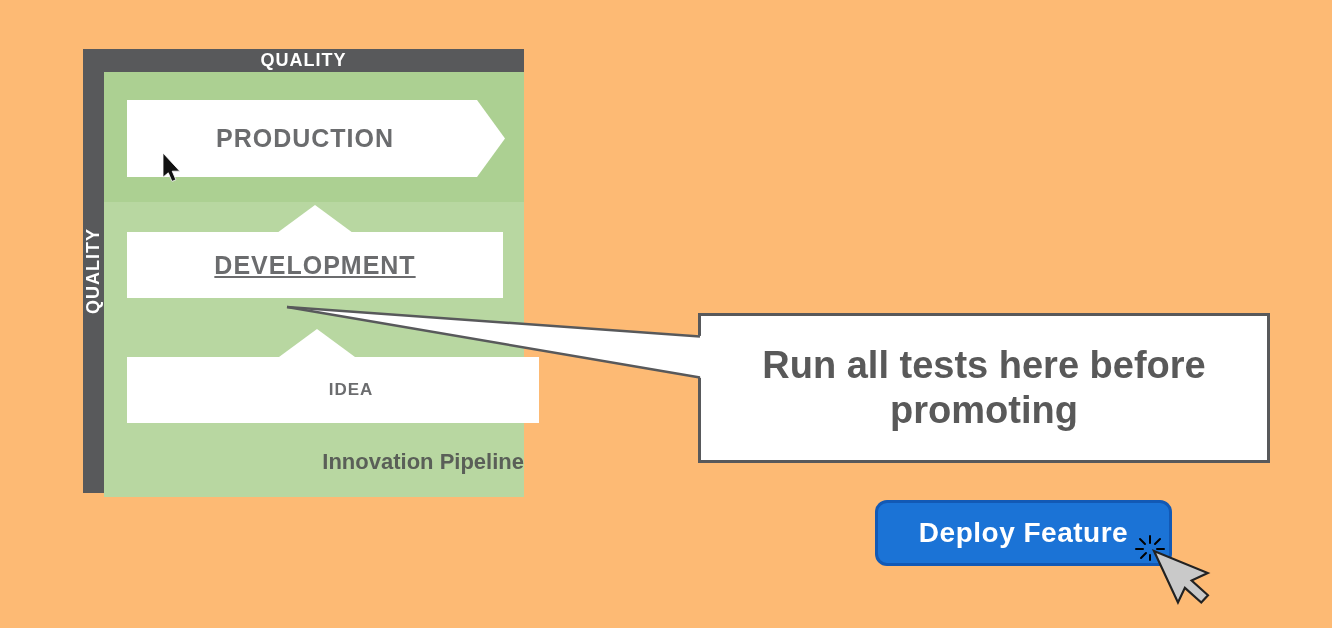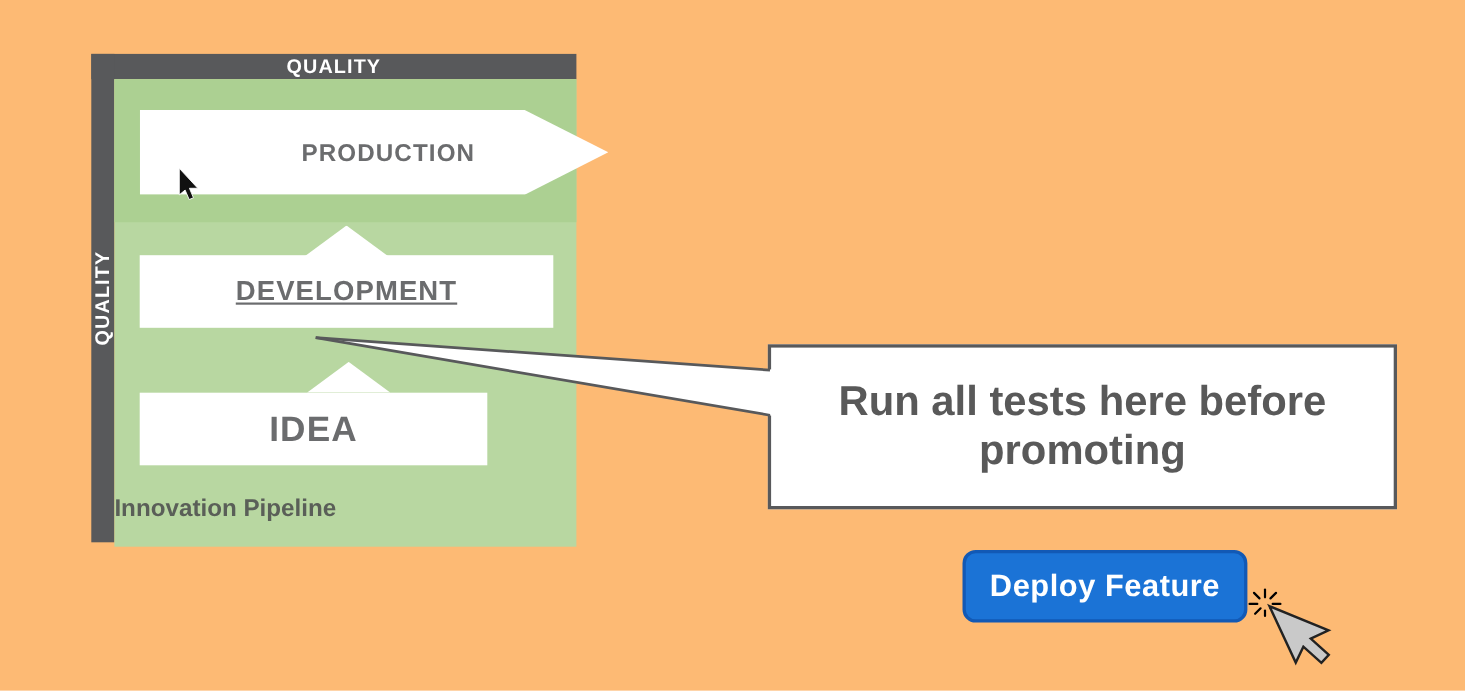--- a/index.html
+++ b/index.html
@@ -23,50 +23,49 @@
   }
   
   .green{position:absolute;left:104px;top:72px;width:420px;height:425px;background:#b8d7a1;}
   .band-dark{position:absolute;left:0;top:0;width:420px;height:130px;background:#acd092;}
   
   .stage-band{
     position:absolute;background:#ffffff;display:flex;align-items:center;justify-content:center;
     color:#6b6c6e;font-weight:bold;letter-spacing:1px;
   }
   .stage-prod{
-    left:127px;top:100px;width:378px;height:77px;font-size:22px;
+    left:127px;top:100px;width:378px;height:77px;font-size:25px;
     clip-path:polygon(0 0, 350px 0, 100% 50%, 350px 100%, 0 100%);
-    padding-left:48px;
   }
   .stage-prod span{margin-right:22px;}
   .stage-dev{left:127px;top:232px;width:376px;height:66px;font-size:25px;text-decoration:underline;}
-  .stage-idea{left:127px;top:357px;width:316px;height:66px;font-size:32px;}
+  .stage-idea{left:127px;top:357px;width:376px;height:66px;font-size:17px;padding-left:36px;}
   .chev{
     position:absolute;background:#ffffff;
     clip-path:polygon(50% 0, 100% 100%, 0 100%);
   }
   .chev1{left:277px;top:205px;width:76px;height:28px;}
   .chev2{left:279px;top:329px;width:76px;height:28px;}
   .caption{
-    position:absolute;left:104px;top:444px;width:420px;text-align:left;
+    position:absolute;left:104px;top:444px;width:420px;text-align:right;
     color:#5a5f58;font-weight:bold;font-size:22px;line-height:36px;
   }
   
   .callout{
     position:absolute;left:698px;top:313px;width:572px;height:150px;
     background:#ffffff;border:3px solid #58595b;box-sizing:border-box;
     display:flex;align-items:center;justify-content:center;z-index:4;
   }
   .callout-text{
     color:#595959;font-weight:bold;font-size:38px;line-height:45px;text-align:center;
     padding:0 40px;
   }
   
   .deploy{
-    position:absolute;left:875px;top:500px;width:259px;height:66px;
+    position:absolute;left:875px;top:500px;width:297px;height:66px;
     background:#1b73d6;border:3px solid #1259b5;border-radius:12px;
     display:flex;align-items:center;justify-content:center;cursor:pointer;z-index:3;
     padding:0;
   }
   .deploy span{color:#ffffff;font-weight:bold;font-size:28px;letter-spacing:0.5px;}
   
   .overlay{position:absolute;left:0;top:0;width:1332px;height:628px;pointer-events:none;z-index:6;}
 </style>
 </head>
 <body>

